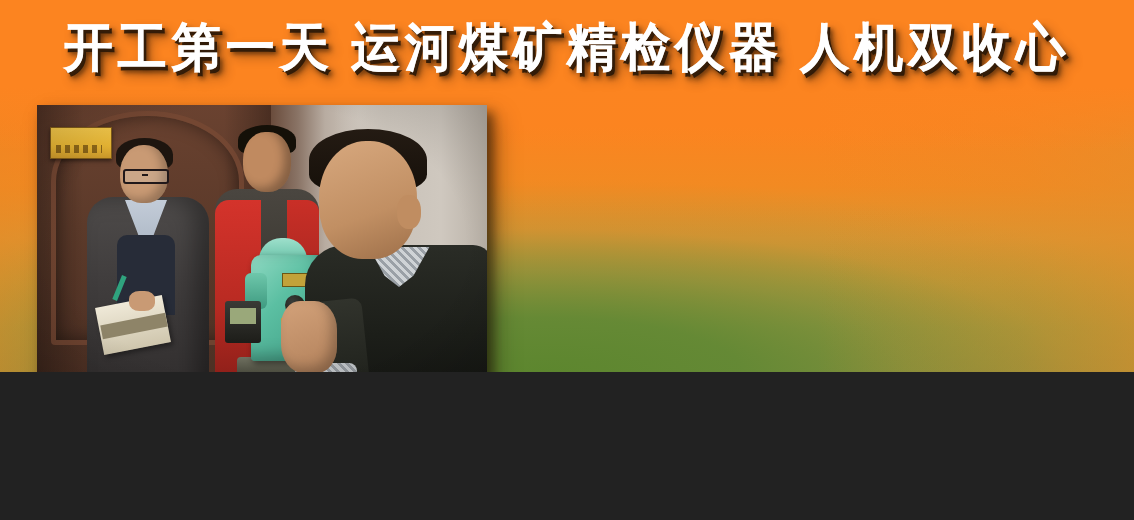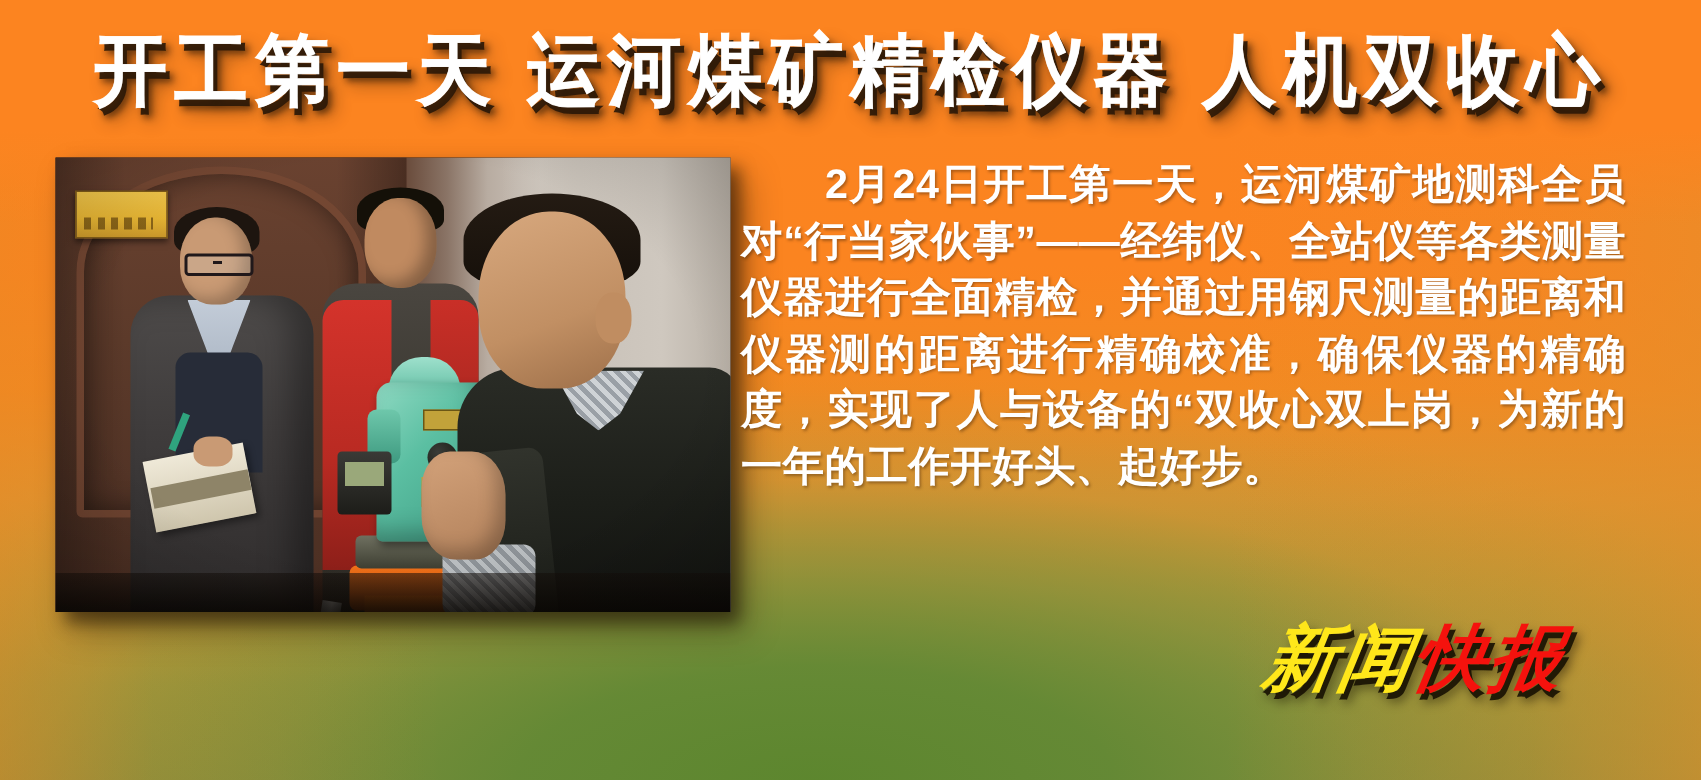--- a/index.html
+++ b/index.html
@@ -3,23 +3,23 @@
 <meta charset="utf-8">
 <style>
   html, body {
     margin: 0;
     padding: 0;
     background: #222;
   }
   #banner {
     position: relative;
     width: 1134px;
-    height: 520px;
+    height: 372px;
     overflow: hidden;
-    font-family: Liberation Sans, sans-serif;
+    font-family: Liberation Serif, serif;
     background: #f5861f;
   }
   
   .bg-base {
     position: absolute;
     inset: 0;
     background: linear-gradient(180deg,
         #fc8420 0%,
         #fb8420 34%,
         #f28a22 50%,
@@ -278,21 +278,18 @@
       <div class="p3-hair"></div>
       <div class="p3-head"></div>
       <div class="p3-ear"></div>
       <div class="p3-hand"></div>
 
       <div class="ph-floor"></div>
       <div class="ph-vig"></div>
     </div>
   </div>
 
-  <div class="article">
-    <span class="indent"></span><span>2月24日开工第一天，运河煤矿地测科全员对“行当家伙事”——经纬仪、全站仪等各类测量仪器进行全面精检，并通过用钢尺测量的距离和仪器测的距离进行精确校准，确保仪器的精确度，实现了人与设备的“双收心双上岗，为新的一年的工作开好头、起好步。</span>
-  </div>
 
   <div class="badge">
     <span class="b-yellow">新闻</span><span class="b-red">快报</span>
   </div>
 
 </div>
 
 </body></html>

